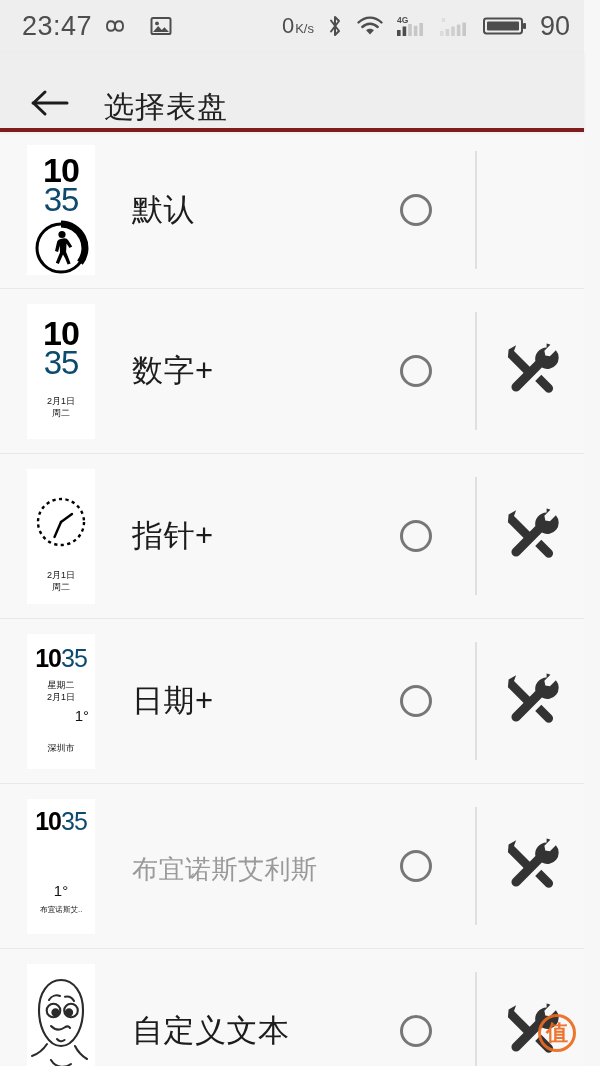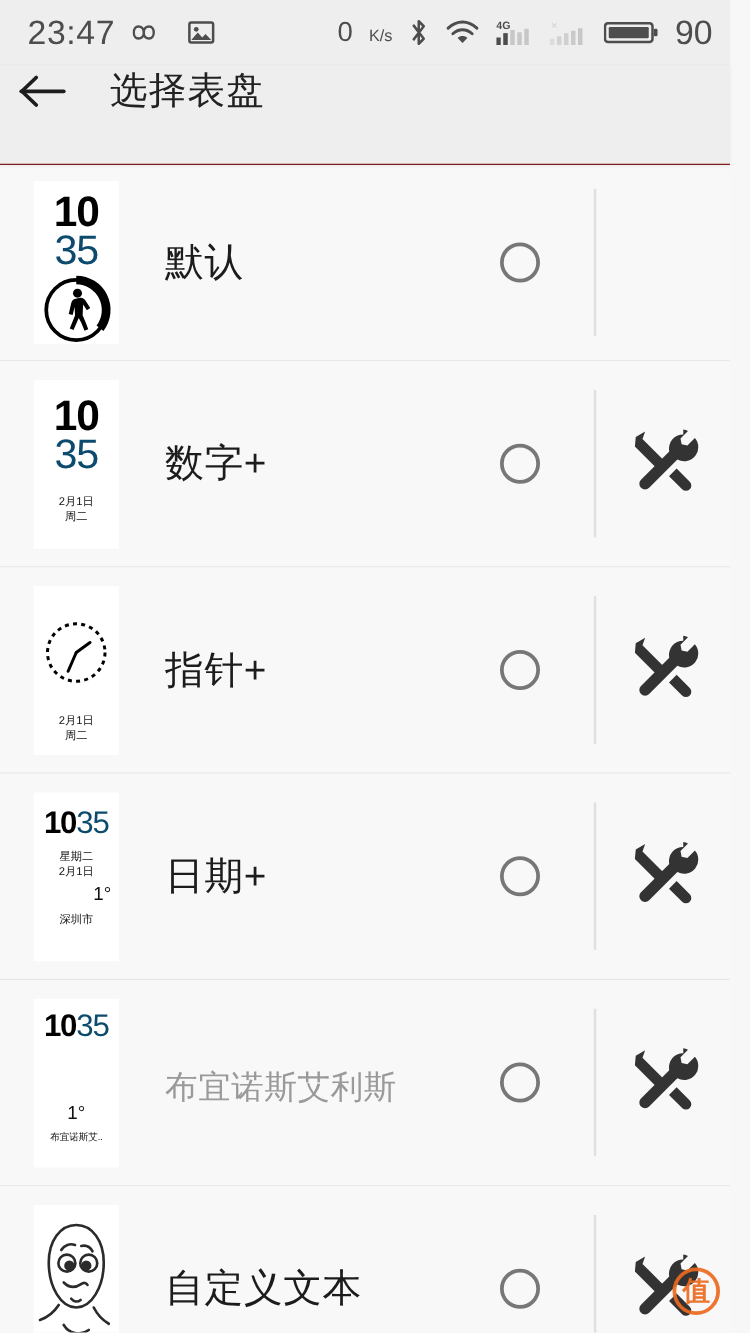--- a/index.html
+++ b/index.html
@@ -19,31 +19,31 @@
     display: flex;
     align-items: center;
     padding: 0 14px 0 22px;
     color: #4a4a4a;
   }
   .sb-left { display: flex; align-items: center; gap: 14px; }
   .sb-right { margin-left: auto; display: flex; align-items: center; gap: 13px; }
   .sb-clock { font-size: 27px; letter-spacing: .5px; color: #4d4d4d; font-weight: 400; }
   .sb-icon { display: inline-flex; align-items: center; justify-content: center; }
   .sb-netspeed { font-size: 22px; color: #4d4d4d; display: flex; align-items: baseline; }
-  .sb-netspeed .unit { font-size: 13px; margin-left: 13px; }
+  .sb-netspeed .unit { font-size: 13px; margin-left: 1px; }
   .sb-batt-num { font-size: 27px; color: #4d4d4d; }
 
   
   .appbar {
     height: 80px;
     background: #eeeeee;
     display: flex;
-    align-items: flex-start;
-    padding-left: 12px;
-    border-bottom: 1px solid #7f1d1d;
+    align-items: flex-end;
+    padding-left: 28px;
+    border-bottom: 4px solid #7f1d1d;
     box-shadow: 0 1px 3px rgba(0,0,0,0.06);
     position: relative;
     z-index: 3;
   }
   .back-btn {
     width: 46px; height: 46px;
     display: flex; align-items: center; justify-content: center;
     cursor: pointer;
   }
   .appbar-title {
@@ -332,21 +332,21 @@
         <div class="thumb inline">
           <div class="t-time" style="margin-top:12px">
             <span class="t-hh">10</span>
             <span class="t-mm">35</span>
           </div>
           <div style="margin-top:8px;width:100%;text-align:center">
             <div class="t-sub">星期二</div>
             <div class="t-sub">2月1日</div>
           </div>
           <div class="t-deg" style="width:100%;text-align:right;padding-right:6px;margin-top:4px">1°</div>
-          <div class="t-sub" style="margin-top:5px">深圳市</div>
+          <div class="t-sub" style="margin-top:18px">深圳市</div>
         </div>
         <div class="labels">
           <div class="row-title">日期+</div>
         </div>
         <div class="radio"></div>
         <div class="vdivider"></div>
         <div class="tools">
           <span><svg width="56" height="56" viewBox="0 0 56 56">
               <g fill="#333333">
                 <path d="M43.6 6.6a11.3 11.3 0 0 0-11.2 13.5L9.8 42.7a4.6 4.6 0 0 0 0 6.5 4.6 4.6 0 0 0 6.5 0l22.6-22.6A11.3 11.3 0 0 0 52.9 9.3l-6 6-4.6-.9-.9-4.6 6-6a11.4 11.4 0 0 0-3.8-1.2z"></path>

